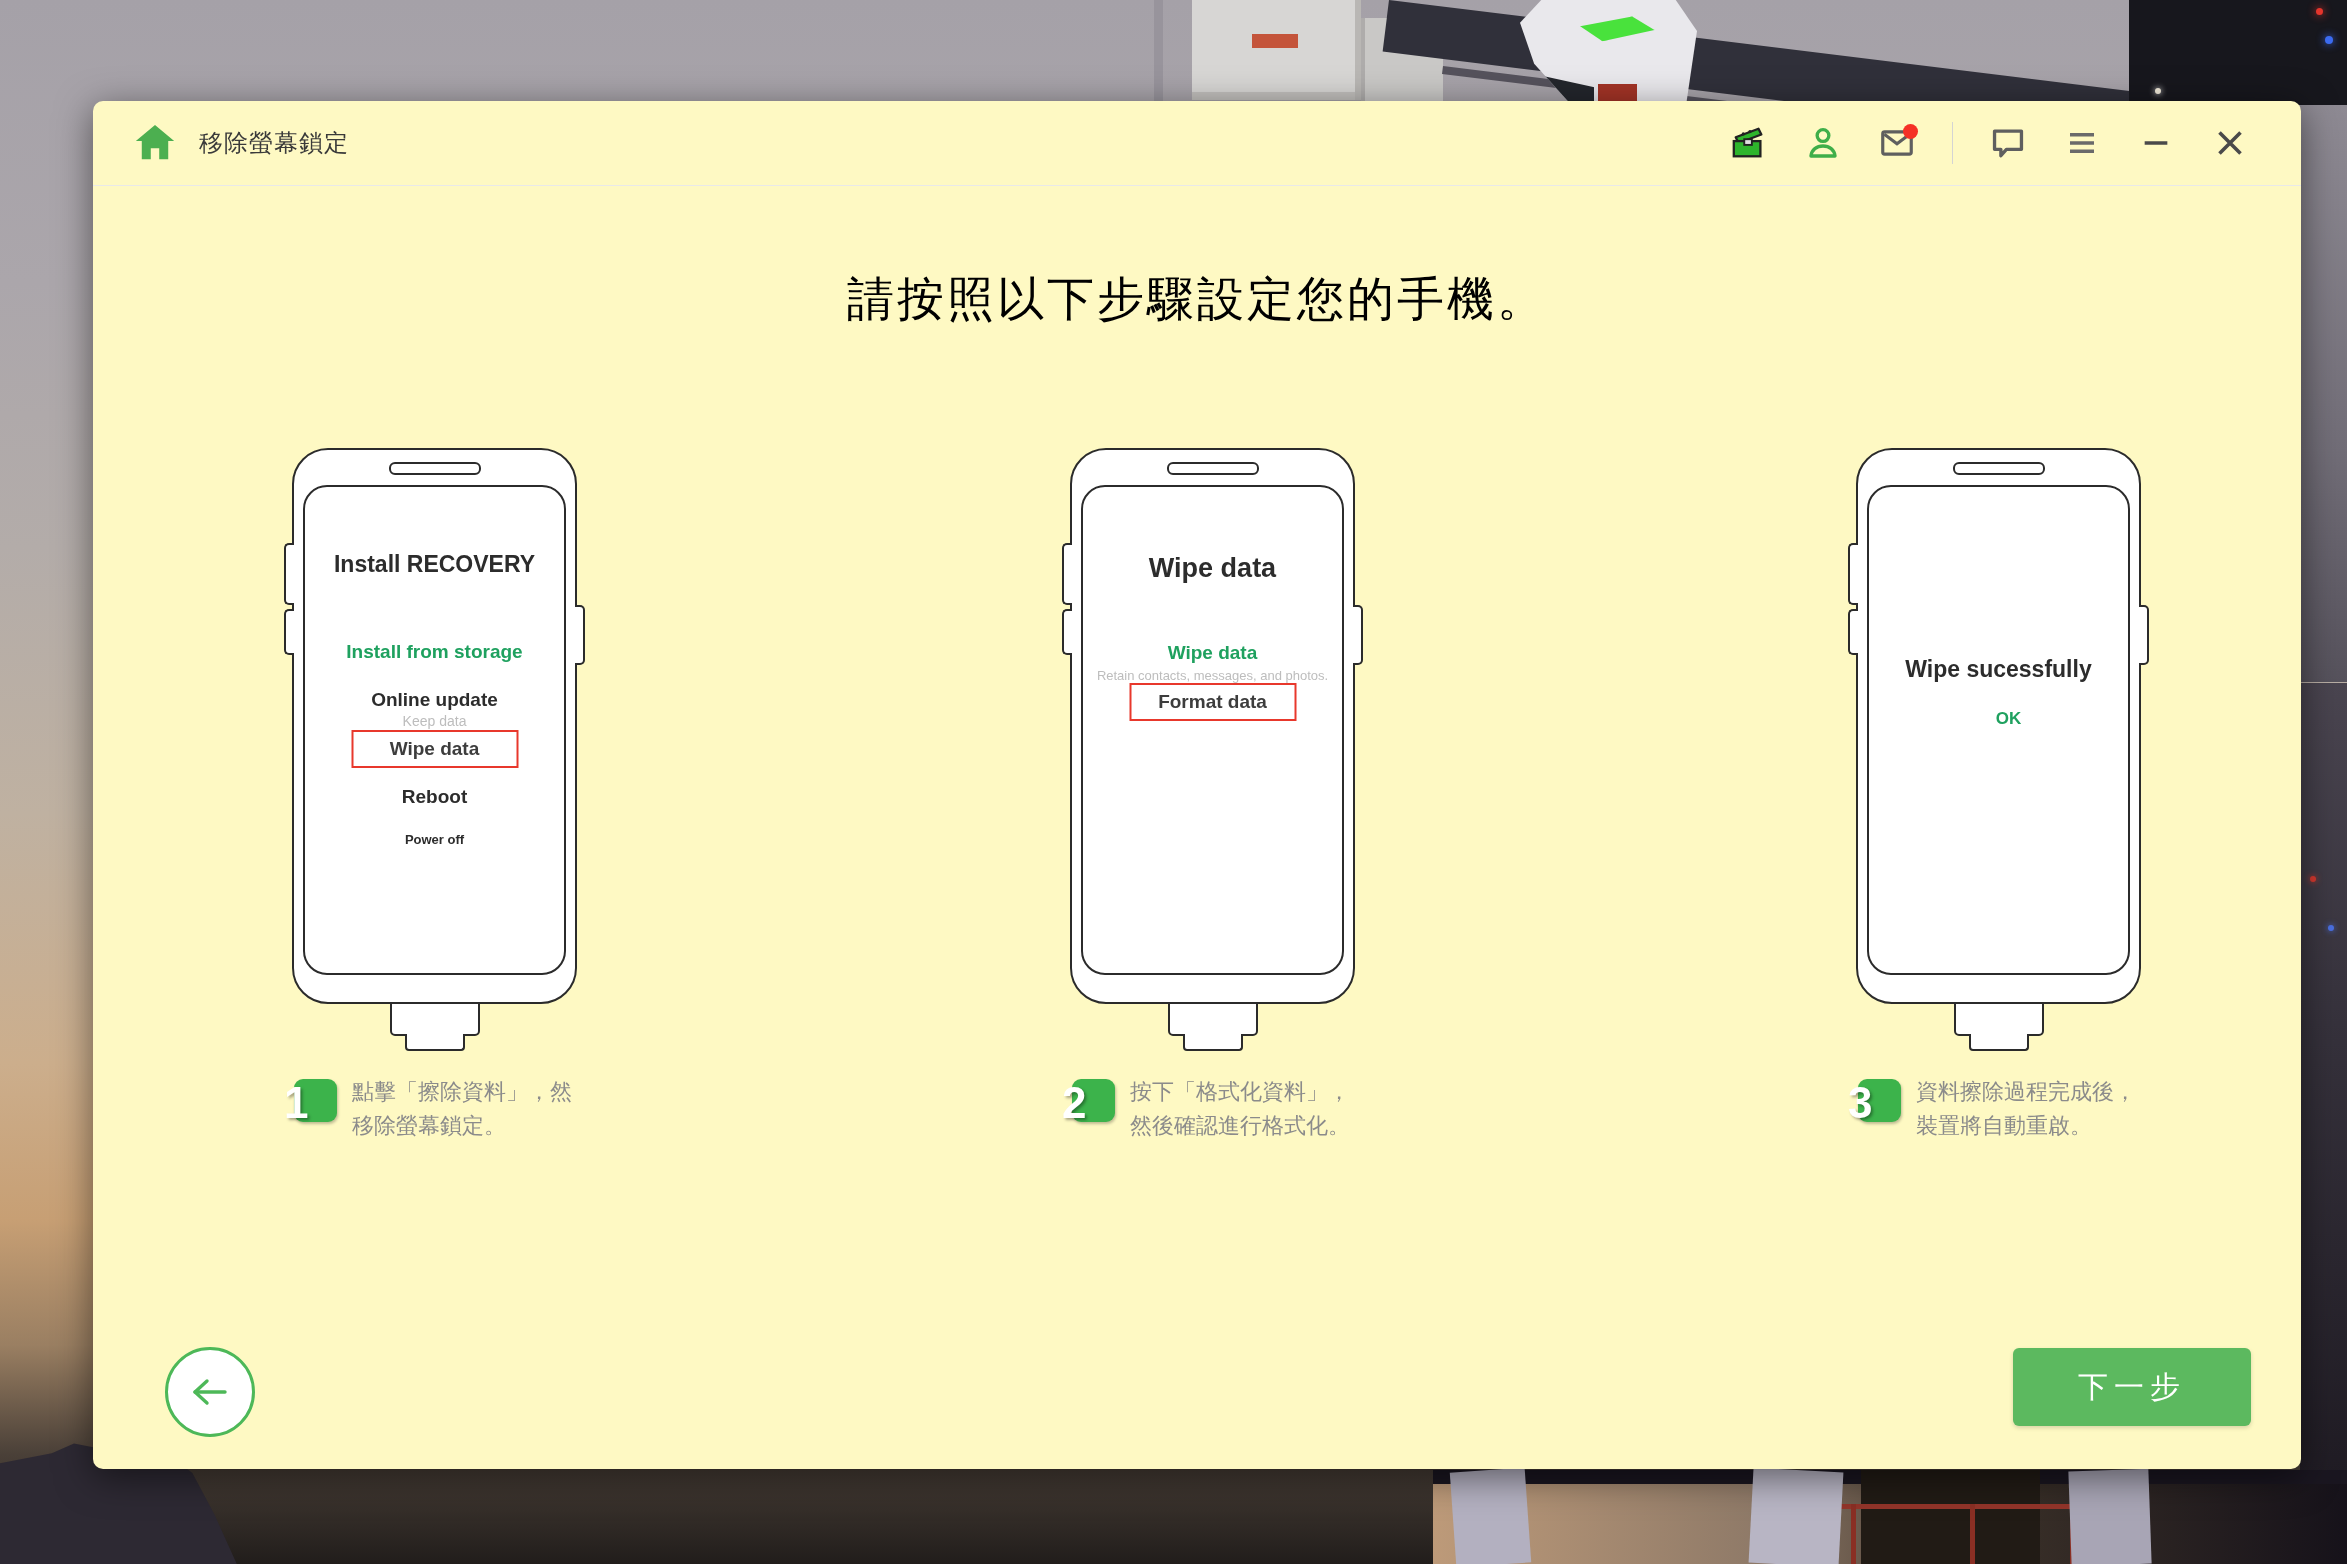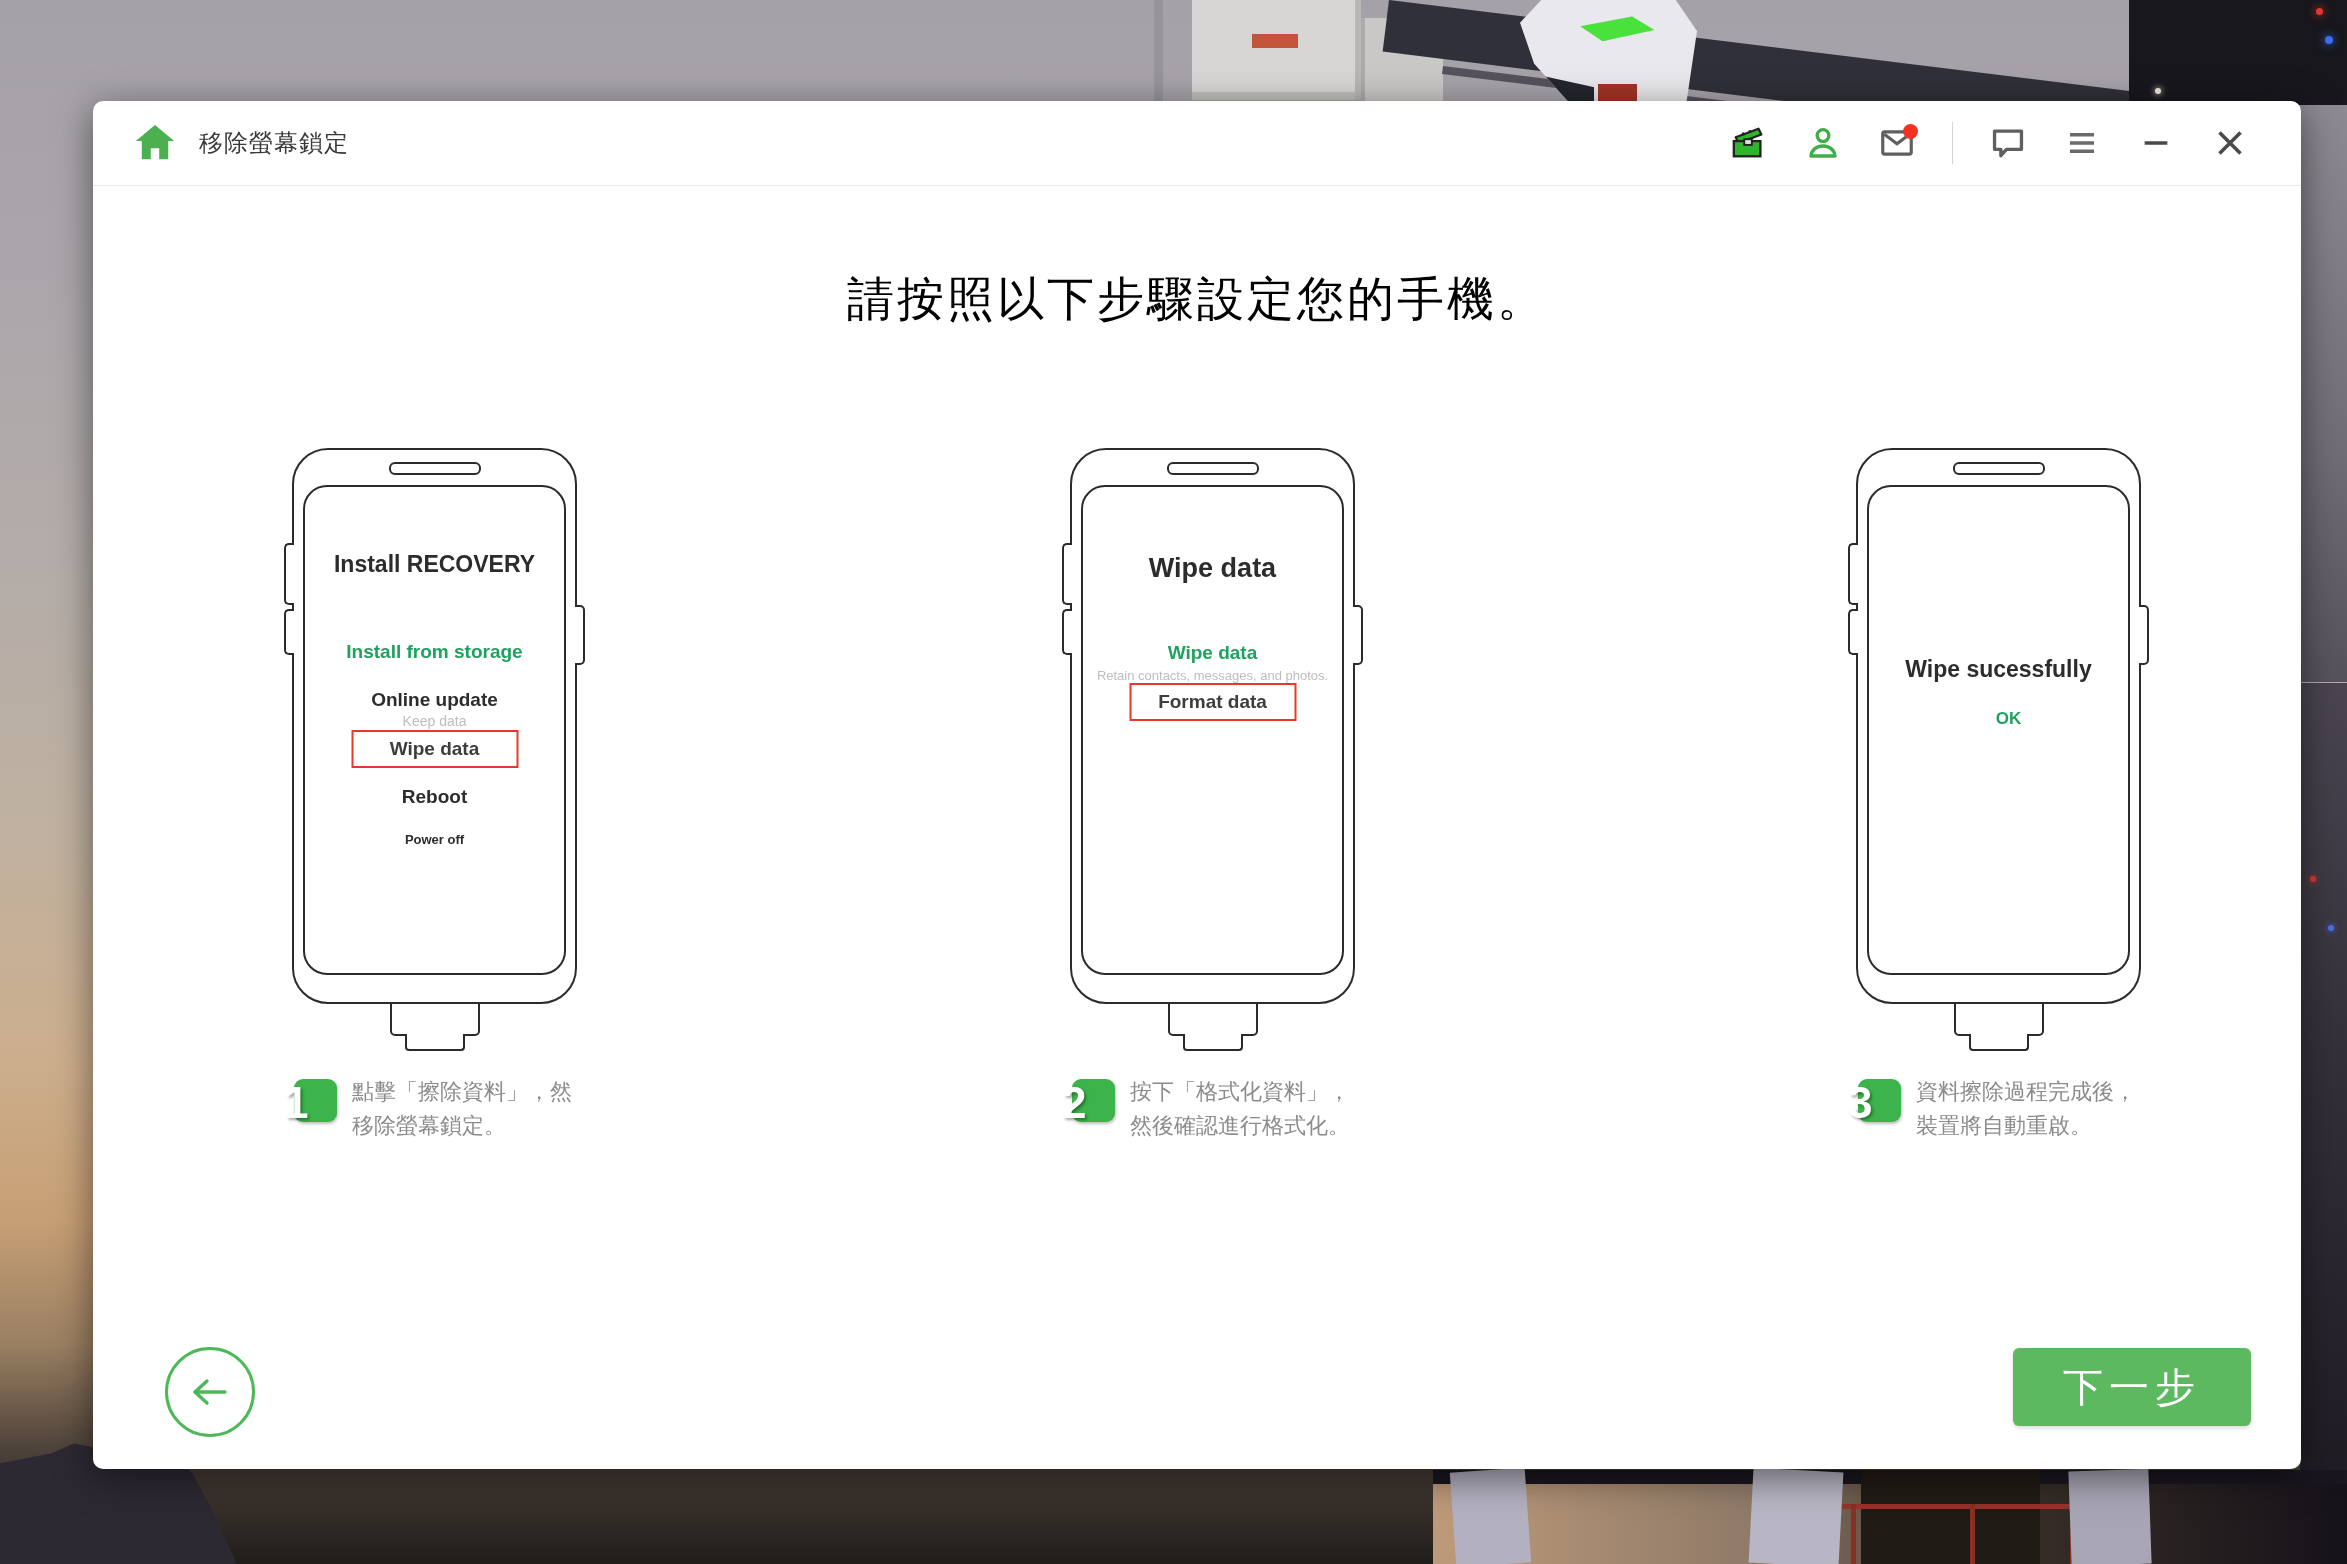--- a/index.html
+++ b/index.html
@@ -51,21 +51,21 @@
   .ind-scaffold-v2{left:537px;top:34px;width:5px;height:61px;background:#8a2f24;}
   .ind-scaffold-v3{left:637px;top:20px;width:5px;height:75px;background:#8a2f24;}
   .pillar{top:0;height:95px;}
   .pillar1{left:20px;width:75px;background:#b3b0c0;transform:rotate(-4deg);}
   .pillar2{left:318px;width:90px;background:#b8b5c4;transform:rotate(3deg);}
   .pillar3{left:637px;width:80px;background:#a8a5b5;transform:rotate(-2deg);}
   .ind-band{left:0;top:0;width:914px;height:14px;background:#1a1620;}
 
   
   .window{position:absolute;left:93px;top:101px;width:2208px;height:1368px;
-          background:#ffffff;border-radius:10px;box-shadow:0 8px 36px rgba(0,0,0,.5);
+          background:#fef9c3;border-radius:10px;box-shadow:0 8px 36px rgba(0,0,0,.5);
           z-index:5;overflow:hidden;}
   .titlebar{position:absolute;left:0;top:0;right:0;height:84px;
             border-bottom:1px solid #e9e9e9;}
   .tb-left{position:absolute;left:38px;top:0;height:84px;display:flex;align-items:center;gap:20px;}
   .home-btn{width:48px;height:48px;display:flex;align-items:center;justify-content:center;cursor:pointer;}
   .tb-title{font-size:24px;color:#3a3a3a;letter-spacing:1px;}
   .tb-right{position:absolute;right:52px;top:0;height:84px;display:flex;align-items:center;gap:36px;}
   .tb-icon{width:38px;height:38px;display:flex;align-items:center;justify-content:center;
            position:relative;cursor:pointer;}
   .tb-divider{width:1px;height:42px;background:#d4d4d4;}
@@ -114,21 +114,21 @@
   .badge-num{position:absolute;left:-10px;top:0px;font-size:44px;font-weight:bold;color:#fff;
          text-shadow:2px 2px 3px rgba(0,0,0,.35);line-height:48px;}
   .step-text{position:absolute;left:58px;top:-4px;font-size:22px;color:#8b8b8b;
          line-height:34px;white-space:nowrap;}
 
   
   .back-btn{position:absolute;left:72px;top:1246px;width:84px;height:84px;border-radius:50%;
             border:3px solid #4db858;display:flex;align-items:center;justify-content:center;
             cursor:pointer;background:#fff;}
   .next-btn{position:absolute;left:1920px;top:1247px;width:238px;height:78px;
-            background:#5cb95f;border:none;border-radius:6px;color:#fff;font-size:40px;
+            background:#5cb95f;border:none;border-radius:6px;color:#fff;font-size:30px;
             letter-spacing:6px;cursor:pointer;box-shadow:0 2px 4px rgba(0,0,0,.15);
             font-family:inherit;}
 </style>
 </head>
 <body>
 
 <div class="stage">
 
   <div class="bg">
     <div class="bg-pole"></div>

